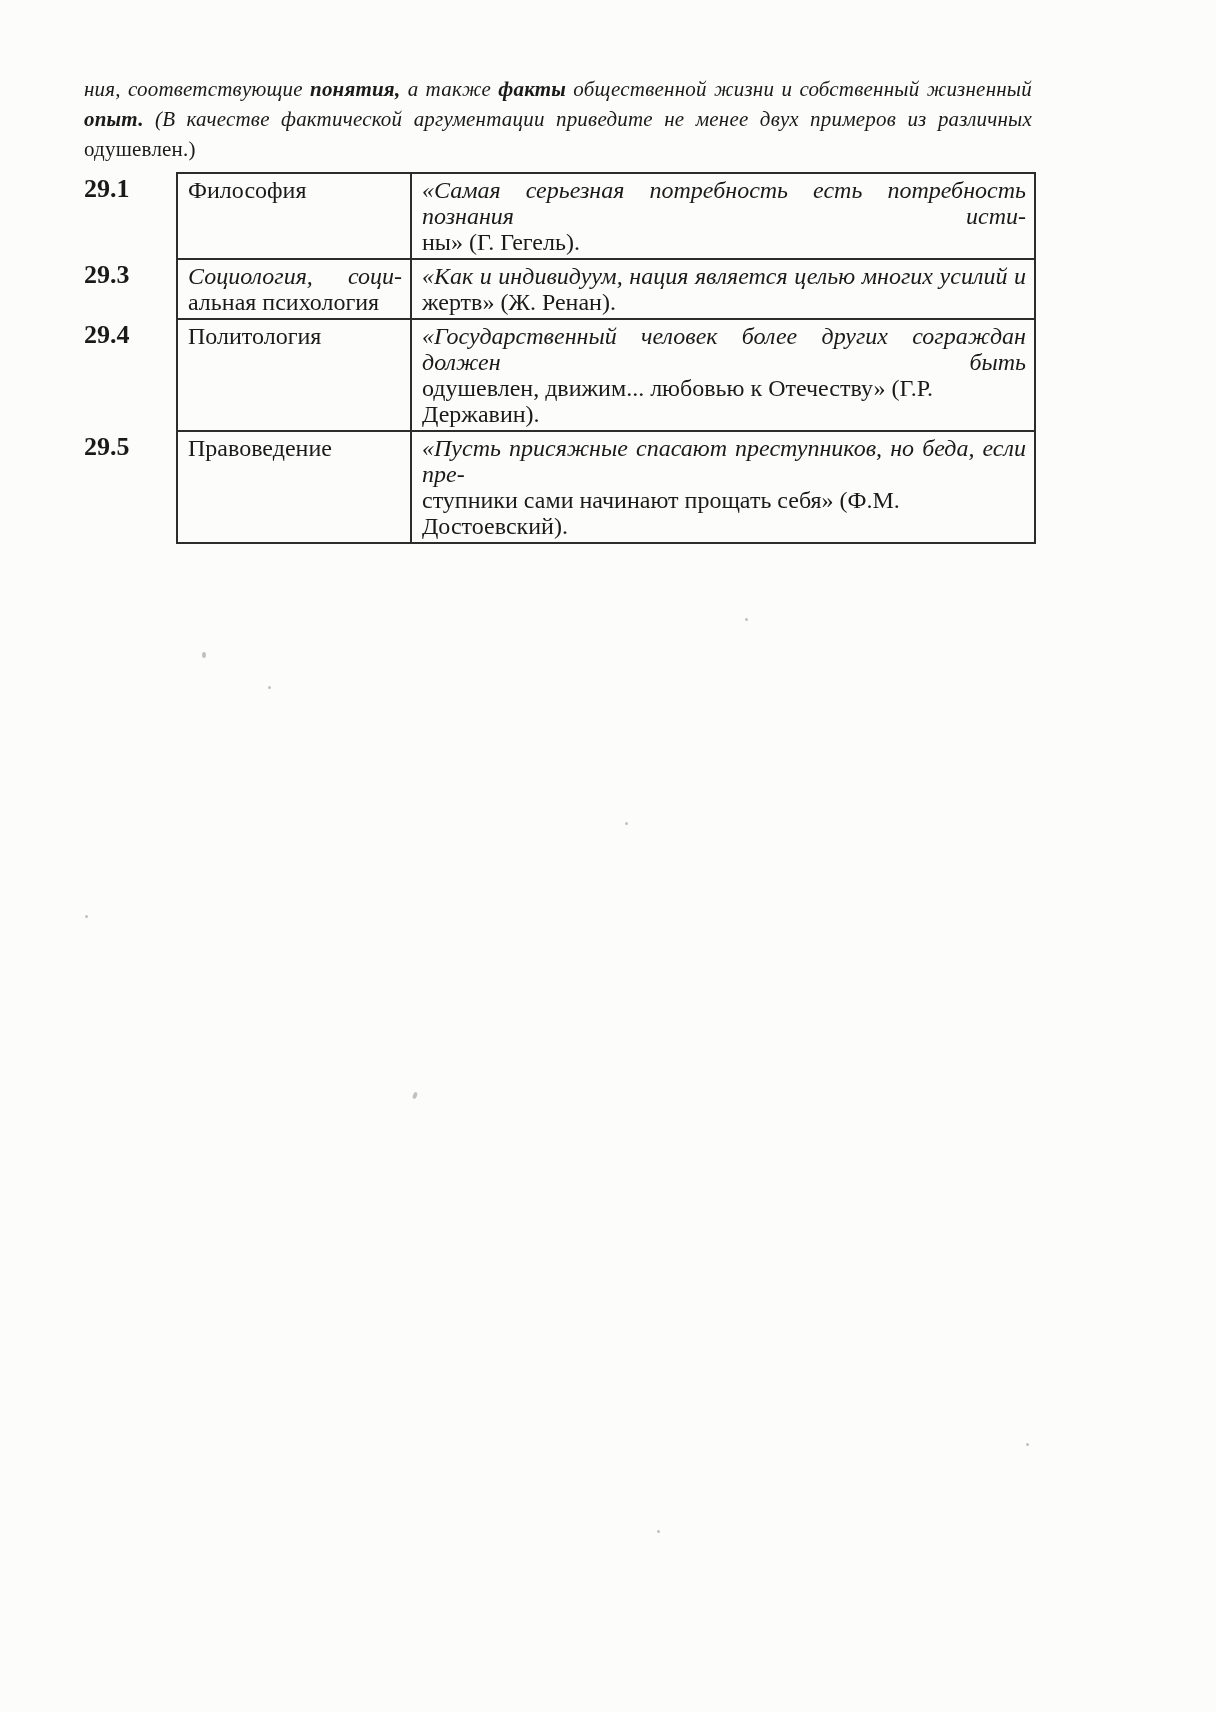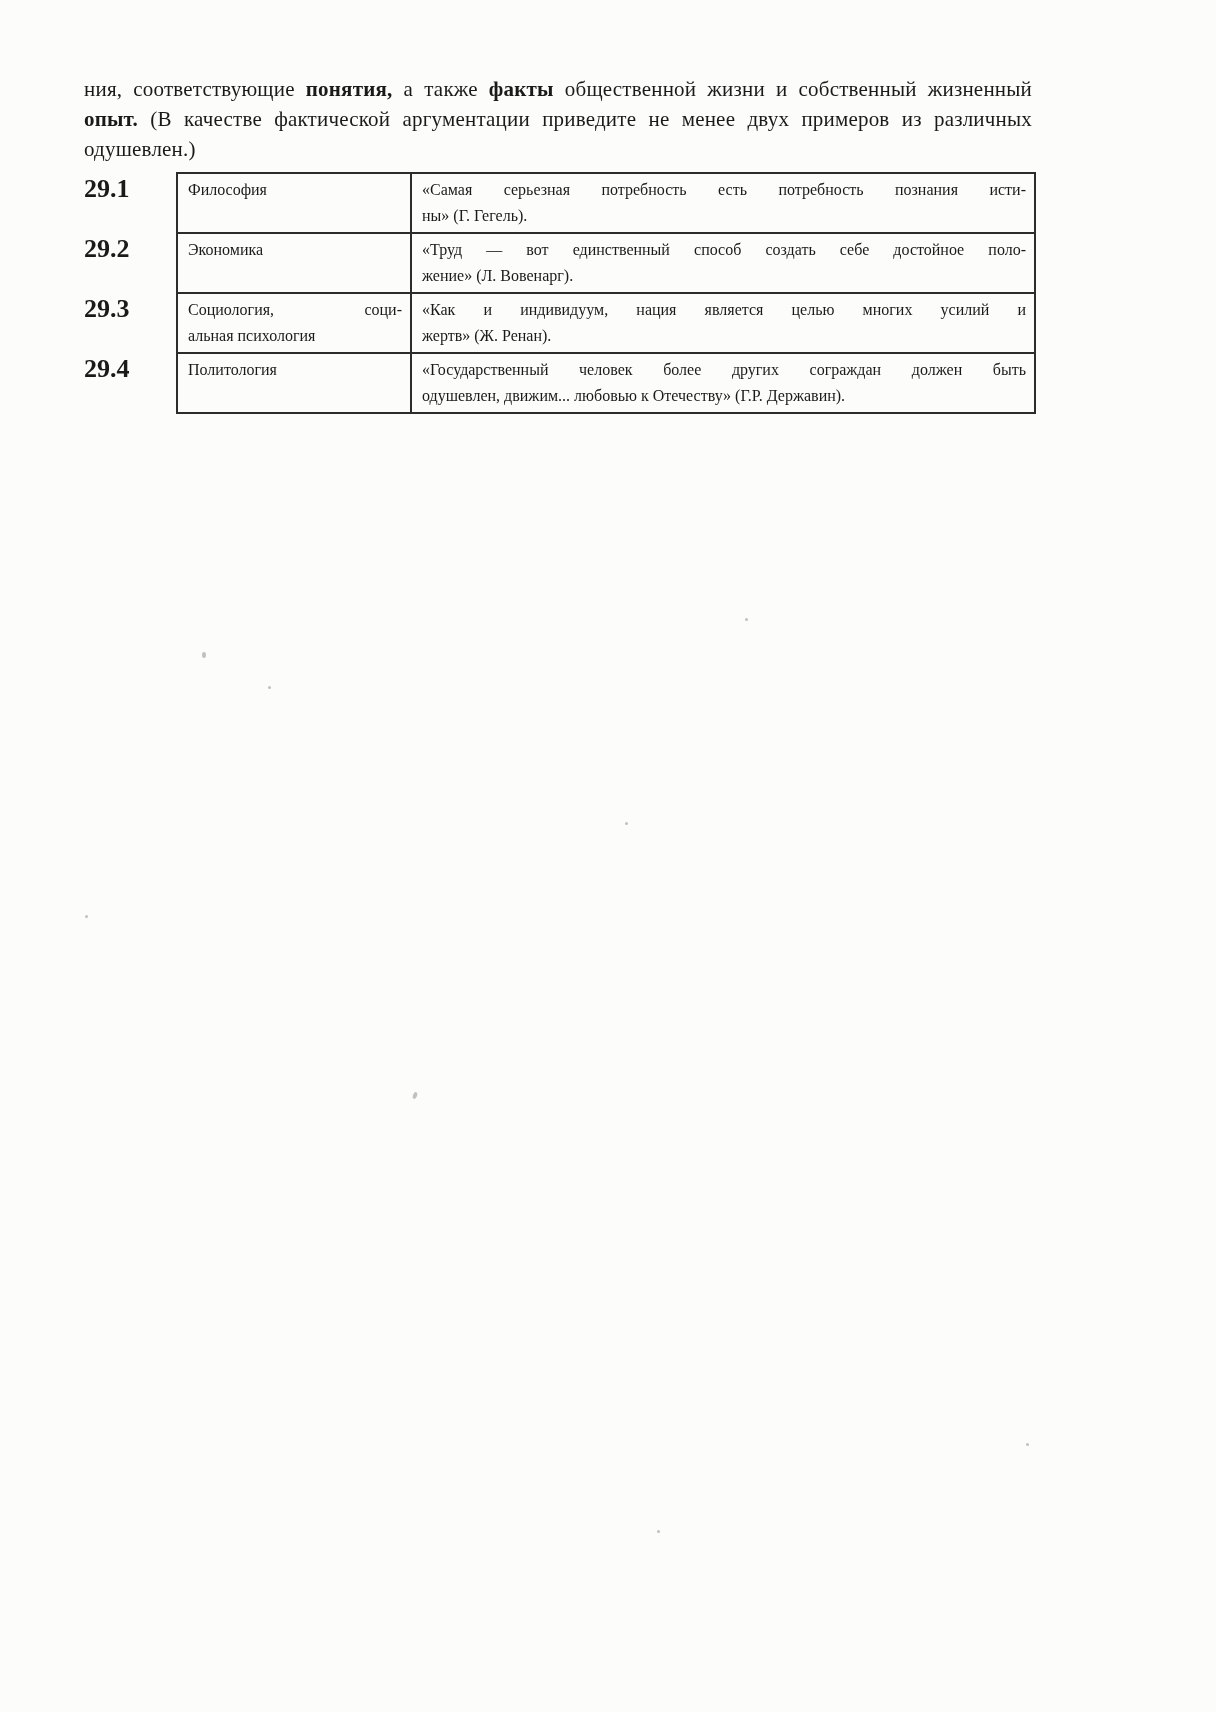--- a/index.html
+++ b/index.html
@@ -28,34 +28,35 @@
     font-size: 21px;
     line-height: 30px;
     letter-spacing: 0.2px;
   }
   
   .jline {
     display: inline-block;
     width: 100%;
     text-align: justify;
     text-align-last: justify;
+    font-style: italic;
   }
   b { font-weight: bold; }
 
   .qtable {
     position: absolute;
     left: 84px;
     top: 172px;
     border-collapse: collapse;
     table-layout: fixed;
   }
   .qtable td {
     box-sizing: border-box;
     vertical-align: top;
-    font-size: 16px;
+    font-size: 24px;
     line-height: 26px;
     padding: 3px 8px 3px 10px;
   }
   .qtable tr { height: 58px; }
   td.num {
     width: 93px;
     border: none;
     font-weight: bold;
     font-size: 26px;
     padding-left: 0;
@@ -84,33 +85,33 @@
   <p class="intro"><span class="jline"><span>ния, соответствующие </span><b>понятия,</b><span> а также </span><b>факты</b><span> общественной жизни и собственный жизненный</span></span><span class="jline"><b>опыт.</b><span> (В качестве фактической аргументации приведите не менее двух примеров из различных</span></span><span>одушевлен.)</span></p>
 
   <table class="qtable">
     <tbody>
         <tr>
       <td class="num">29.1</td>
       <td class="subject">Философия</td>
       <td class="quote"><span class="jline">«Самая серьезная потребность есть потребность познания исти-</span><span>ны» (Г. Гегель).</span></td>
     </tr>
     <tr>
-      <td class="num">29.2</td>
-      <td class="subject">Экономика</td>
-      <td class="quote"><span class="jline">«Труд — вот единственный способ создать себе достойное поло-</span><span>жение» (Л. Вовенарг).</span></td>
-    </tr>
-    <tr>
       <td class="num">29.3</td>
       <td class="subject"><span class="jline">Социология, соци-</span><span>альная психология</span></td>
       <td class="quote"><span class="jline">«Как и индивидуум, нация является целью многих усилий и</span><span>жертв» (Ж. Ренан).</span></td>
     </tr>
     <tr>
       <td class="num">29.4</td>
       <td class="subject">Политология</td>
       <td class="quote"><span class="jline">«Государственный человек более других сограждан должен быть</span><span>одушевлен, движим... любовью к Отечеству» (Г.Р. Державин).</span></td>
+    </tr>
+    <tr>
+      <td class="num">29.5</td>
+      <td class="subject">Правоведение</td>
+      <td class="quote"><span class="jline">«Пусть присяжные спасают преступников, но беда, если пре-</span><span>ступники сами начинают прощать себя» (Ф.М. Достоевский).</span></td>
     </tr>
   </tbody>
     </table>
 
   <div class="speck" style="left:202px; top:652px; width:4px; height:6px;"></div>
   <div class="speck" style="left:745px; top:618px; width:3px; height:3px;"></div>
   <div class="speck" style="left:268px; top:686px; width:3px; height:3px;"></div>
   <div class="speck" style="left:625px; top:822px; width:3px; height:3px;"></div>
   <div class="speck" style="left:85px; top:915px; width:3px; height:3px;"></div>
   <div class="speck" style="left:413px; top:1092px; width:4px; height:7px; transform:rotate(20deg);"></div>

